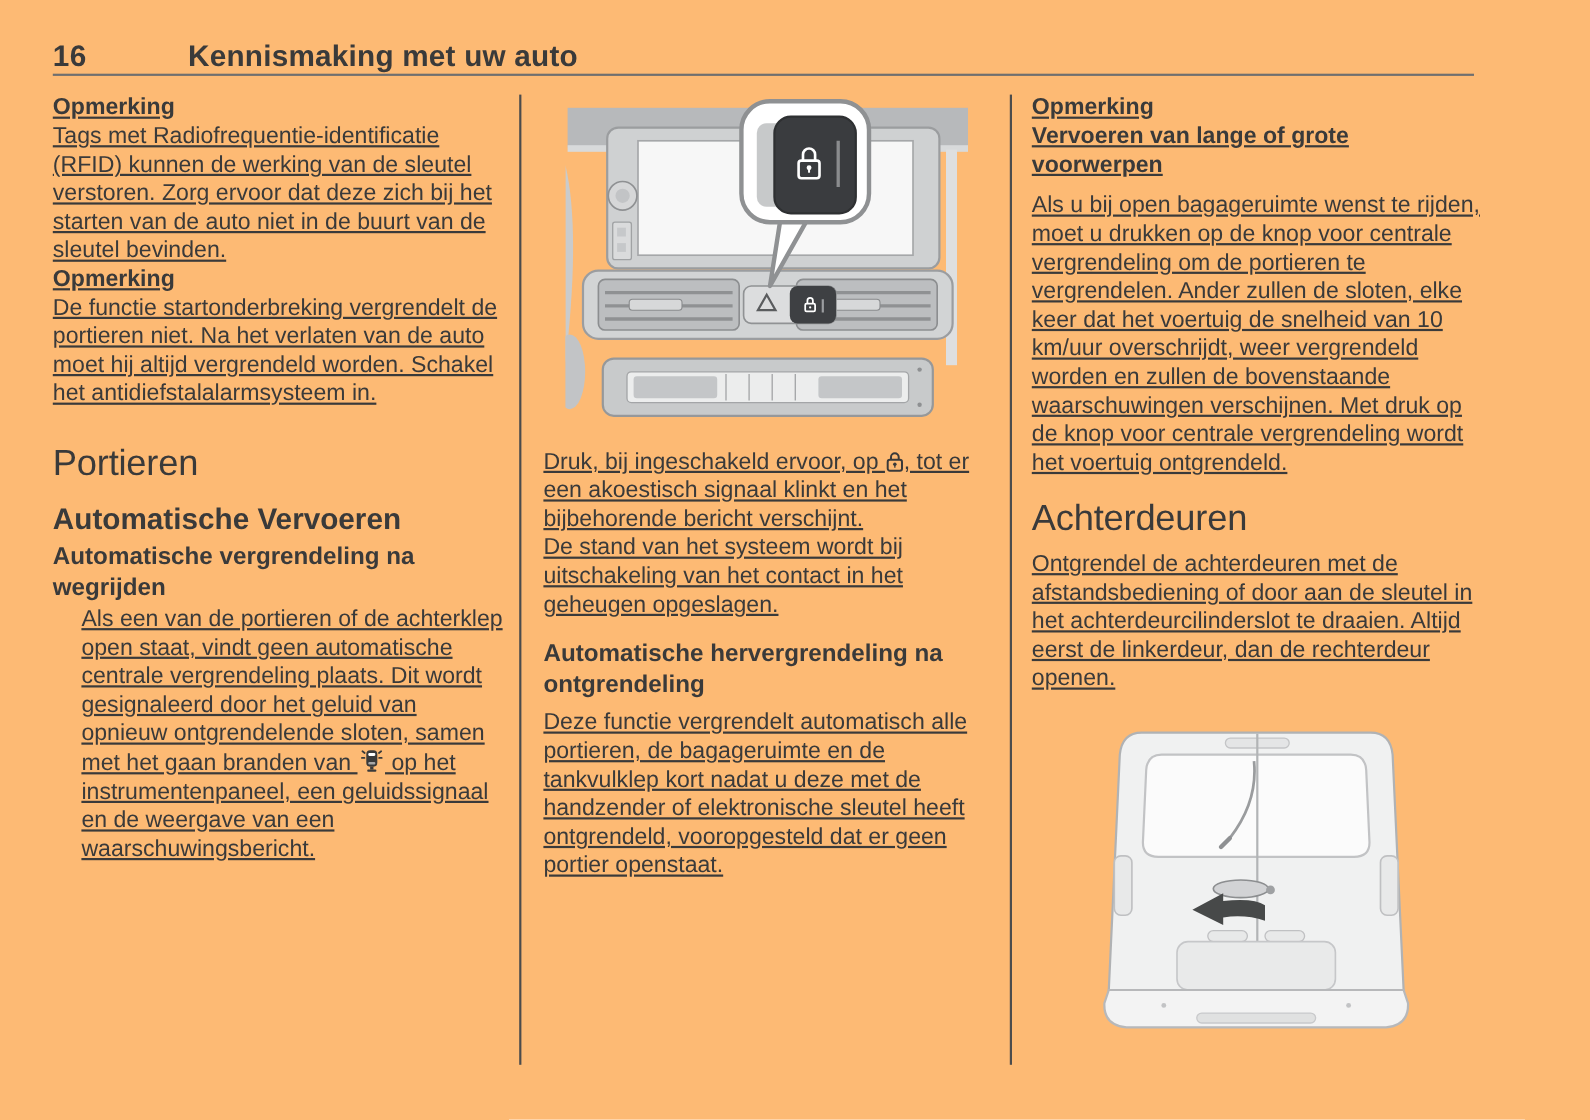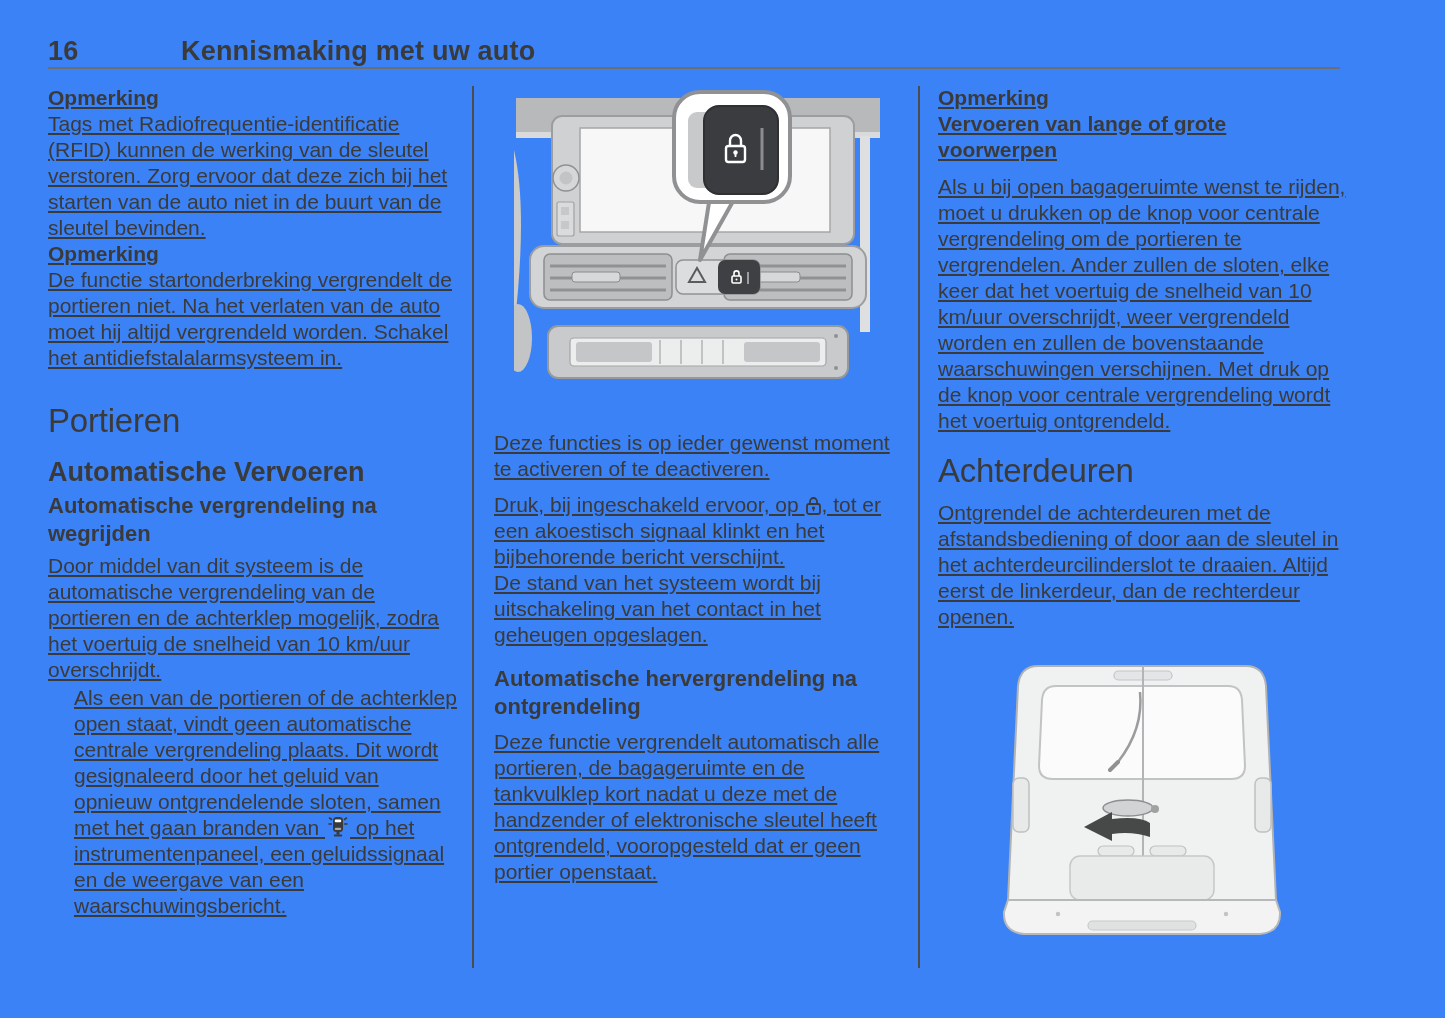--- a/index.html
+++ b/index.html
@@ -1,21 +1,21 @@
 <!DOCTYPE html>
 <html><head>
 <meta charset="utf-8">
 <style>
   * { margin:0; padding:0; box-sizing:border-box; }
   html, body { width:1445px; height:1018px; background:#ffffff; }
   body { font-family:"Liberation Sans","DejaVu Sans",sans-serif; color:#3a3a3a; }
-  .page { position:relative; width:1445px; height:1018px; background:#3b82f6; overflow:hidden; }
+  .page { position:relative; width:1445px; height:1018px; background:#fdba74; overflow:hidden; }
 
   .pagenum  { position:absolute; left:48px;  top:36px; font-size:27px; font-weight:bold; letter-spacing:0.3px; }
-  .chapter  { position:absolute; left:181px; top:36px; font-size:27px; font-weight:bold; letter-spacing:0.2px; }
+  .chapter  { position:absolute; left:171px; top:36px; font-size:27px; font-weight:bold; letter-spacing:0.2px; }
   .header-rule { position:absolute; left:48px; top:67px; width:1292px; height:2px; background:#6f6f6f; }
 
   .vdiv { position:absolute; top:86px; width:2px; height:882px; background:#4c4c4c; }
   .vdiv1 { left:472px; }
   .vdiv2 { left:918px; }
 
   .col { position:absolute; font-size:21px; line-height:26px; }
   .col-left   { left:48px;  top:85px; width:412px; }
   .col-middle { left:494px; top:88px; width:408px; }
   .col-right  { left:938px; top:85px; width:408px; }
@@ -60,21 +60,20 @@
   <div class="col col-left">
     <p class="bold">Opmerking</p>
     <p>Tags met Radiofrequentie-identificatie (RFID) kunnen de werking van de sleutel verstoren. Zorg ervoor dat deze zich bij het starten van de auto niet in de buurt van de sleutel bevinden.</p>
     <p class="bold">Opmerking</p>
     <p>De functie startonderbreking vergrendelt de portieren niet. Na het verlaten van de auto moet hij altijd vergrendeld worden. Schakel het antidiefstalalarmsysteem in.</p>
 
     <h1 class="doc">Portieren</h1>
     <h2 class="doc">Automatische Vervoeren</h2>
     <h3 class="doc">Automatische vergrendeling na wegrijden</h3>
 
-    <p class="para-main">Door middel van dit systeem is de automatische vergrendeling van de portieren en de achterklep mogelijk, zodra het voertuig de snelheid van 10 km/uur overschrijdt.</p>
 
     <p class="para-icon"><span>Als een van de portieren of de achterklep open staat, vindt geen automatische centrale vergrendeling plaats. Dit wordt gesignaleerd door het geluid van opnieuw ontgrendelende sloten, samen met het gaan branden van </span><span class="inline-icon"><svg width="25" height="24" viewBox="0 0 25 24" aria-hidden="true">
         <rect x="8" y="2" width="10" height="15" rx="3.5" fill="#3a3a3a"></rect>
         <rect x="9.8" y="4.6" width="6.4" height="2.6" rx="1" fill="#ffffff"></rect>
         <rect x="9.8" y="12.8" width="6.4" height="2.2" rx="1" fill="#ffffff" opacity="0.55"></rect>
         <path d="M6.5,4.5 L4.5,3" stroke="#3a3a3a" stroke-width="1.6" stroke-linecap="round"></path>
         <path d="M19.5,4.5 L21.5,3" stroke="#3a3a3a" stroke-width="1.6" stroke-linecap="round"></path>
         <path d="M6.3,9 L4,9" stroke="#3a3a3a" stroke-width="1.6" stroke-linecap="round"></path>
         <path d="M19.7,9 L22,9" stroke="#3a3a3a" stroke-width="1.6" stroke-linecap="round"></path>
         <rect x="11.5" y="17" width="3" height="2.6" fill="#3a3a3a"></rect>
@@ -160,21 +159,20 @@
             <rect x="212" y="56" width="19" height="16" rx="2.5"></rect>
             <path d="M216,56 v-5.5 a5.5,5.5 0 0 1 11,0 v5.5"></path>
           </g>
           <circle cx="221.5" cy="62.5" r="2.2" fill="#ffffff"></circle>
           <rect x="220.6" y="62.5" width="1.8" height="4.5" fill="#ffffff"></rect>
           <line x1="248" y1="38" x2="248" y2="80" stroke="#8a8c8e" stroke-width="3"></line>
         </g>
       </svg>
     </div>
 
-    <p class="para-first">Deze functies is op ieder gewenst moment te activeren of te deactiveren.</p>
 
     <p class="para-spaced"><span>Druk, bij ingeschakeld ervoor, op </span><span class="inline-icon"><svg width="17" height="21" viewBox="0 0 17 21" aria-hidden="true">
         <rect x="2" y="9" width="13" height="10" rx="2" fill="none" stroke="#3a3a3a" stroke-width="1.8"></rect>
         <path d="M5,9 V6.5 a3.5,3.5 0 0 1 7,0 V9" fill="none" stroke="#3a3a3a" stroke-width="1.8"></path>
         <circle cx="8.5" cy="13" r="1.6" fill="#3a3a3a"></circle>
         <rect x="7.9" y="13" width="1.2" height="3.2" fill="#3a3a3a"></rect>
       </svg></span><span>, tot er een akoestisch signaal klinkt en het bijbehorende bericht verschijnt.</span></p>
 
     <p>De stand van het systeem wordt bij uitschakeling van het contact in het geheugen opgeslagen.</p>
 

